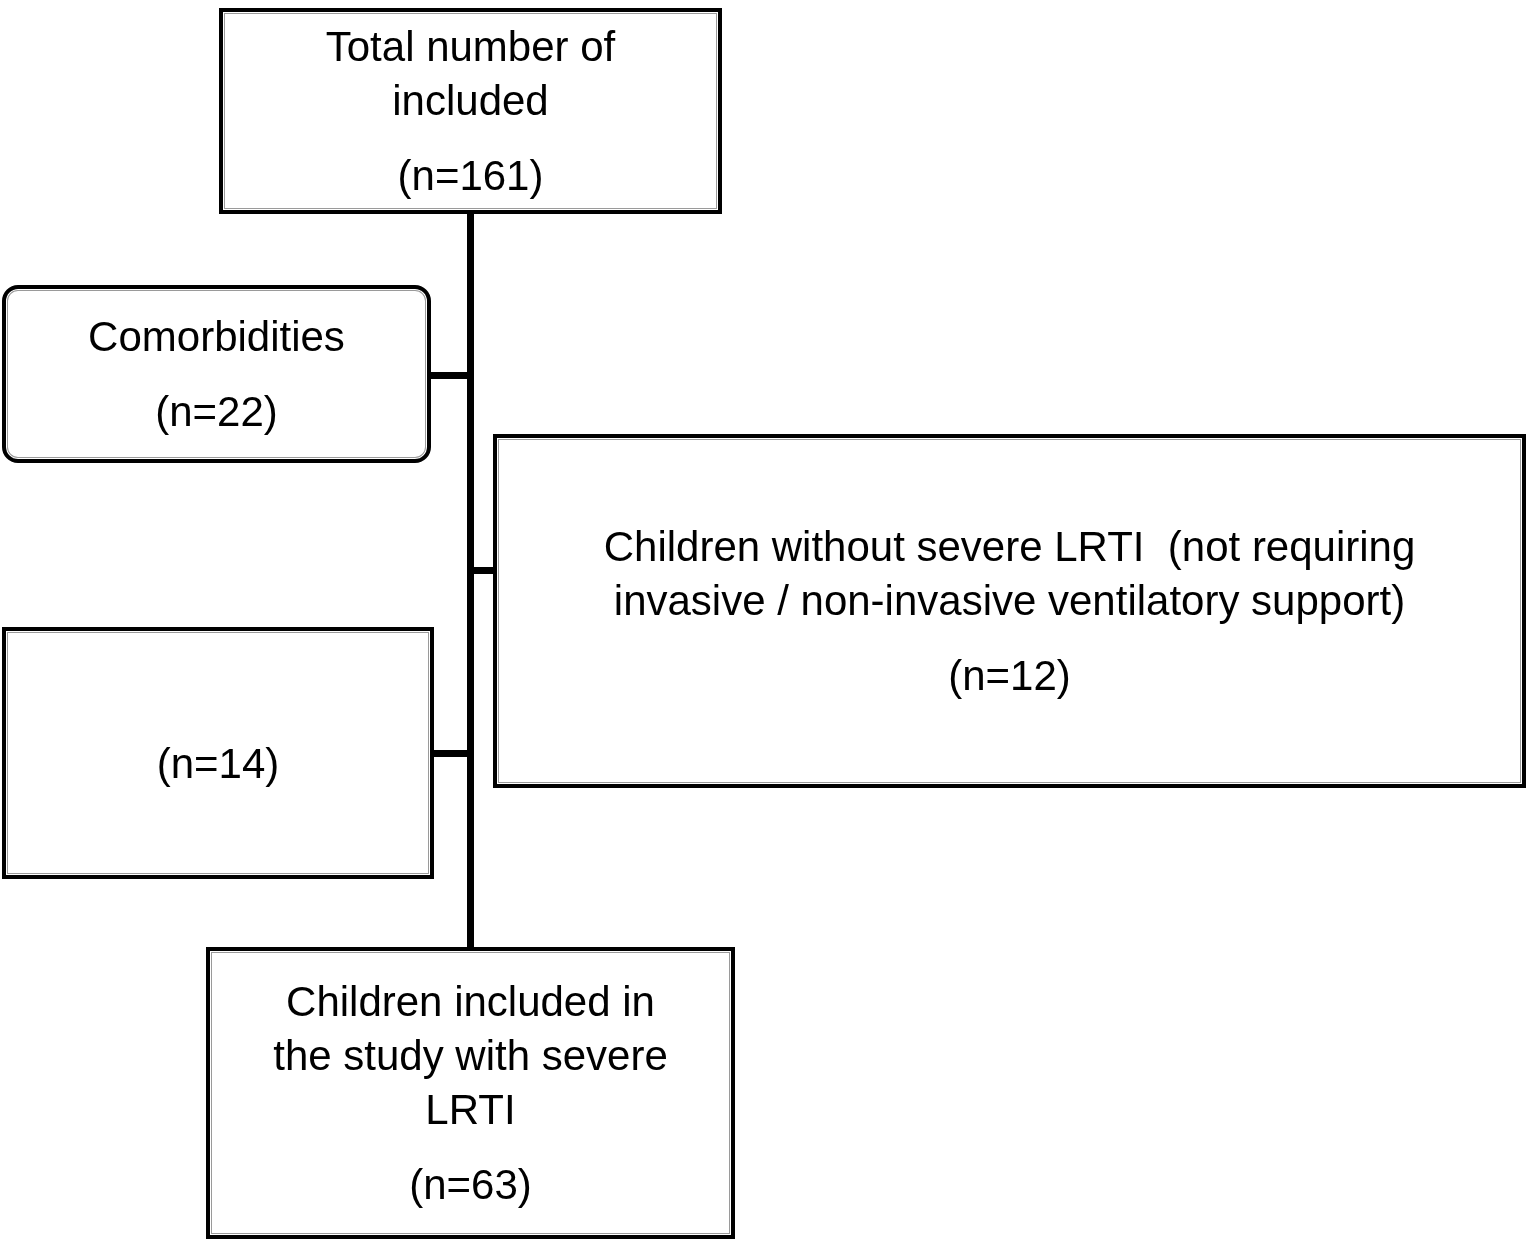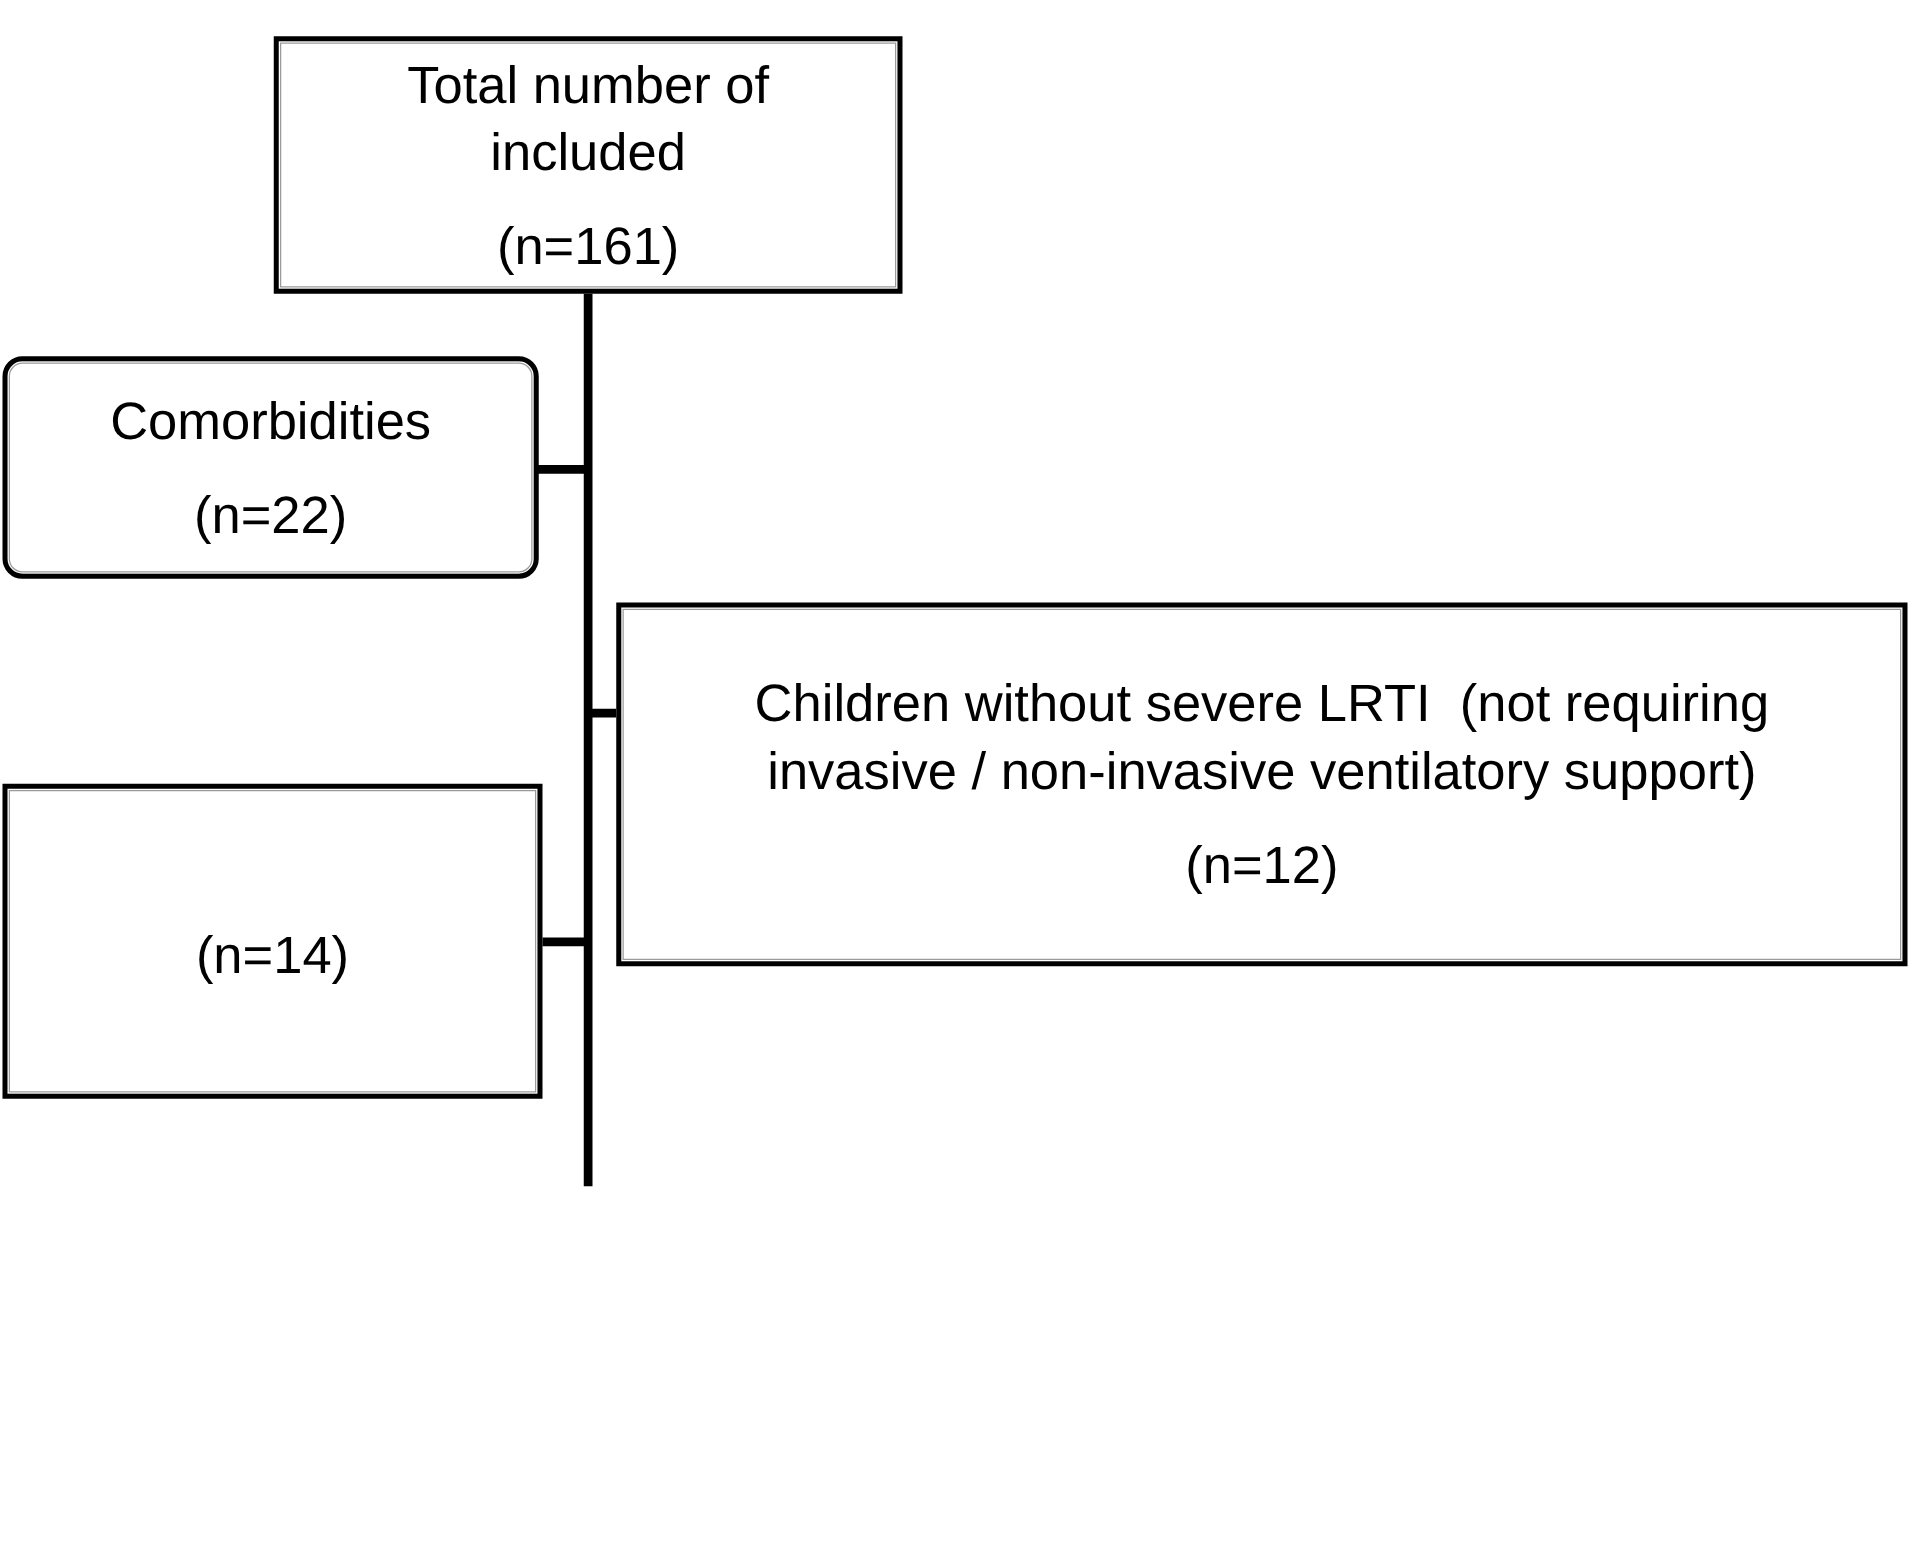--- a/index.html
+++ b/index.html
@@ -46,35 +46,41 @@
 </head>
 <body>
 
 <div class="canvas">
 
   <div class="connector" style="left:467px; top:212px; width:7px; height:737px;"></div>
   <div class="connector" style="left:428px; top:372px; width:41px; height:7px;"></div>
   <div class="connector" style="left:470px; top:567px; width:26px; height:7px;"></div>
   <div class="connector" style="left:431px; top:750px; width:38px; height:7px;"></div>
 
-  <div class="fbox" style="left:219px; top:8px; width:503px; height:206px;margin-top:21px;">
+  <div class="fbox" style="left:219px; top:8px; width:503px; height:206px;">
     <div class="line">Total number of</div>
     <div class="line">included</div>
     <div class="count">(n=161)</div>
   </div>
 
   <div class="fbox" style="left:2px; top:285px; width:429px; height:178px;border-radius:16px;">
     <div class="line">Comorbidities</div>
     <div class="count">(n=22)</div>
   </div>
 
-  <div class="fbox" style="left:493px; top:434px; width:1033px; height:291px;margin-top:48px;">
+  <div class="fbox" style="left:493px; top:434px; width:1033px; height:354px;">
     <div class="line">Children without severe LRTI  (not requiring</div>
     <div class="line">invasive / non-invasive ventilatory support)</div>
     <div class="count">(n=12)</div>
   </div>
 
   <div class="fbox" style="left:2px; top:627px; width:432px; height:252px;">
     <div class="count">(n=14)</div>
   </div>
 
+  <div class="fbox" style="left:206px; top:947px; width:529px; height:292px;">
+    <div class="line">Children included in</div>
+    <div class="line">the study with severe</div>
+    <div class="line">LRTI</div>
+    <div class="count">(n=63)</div>
+  </div>
 
 </div>
 
 </body></html>

